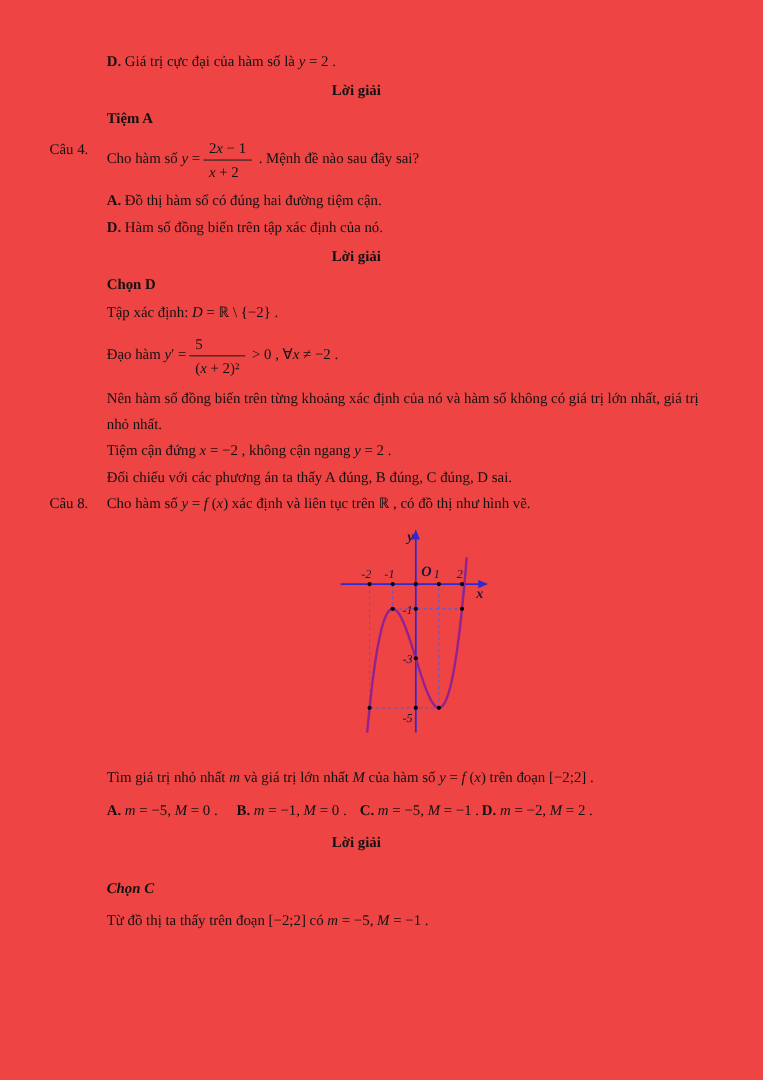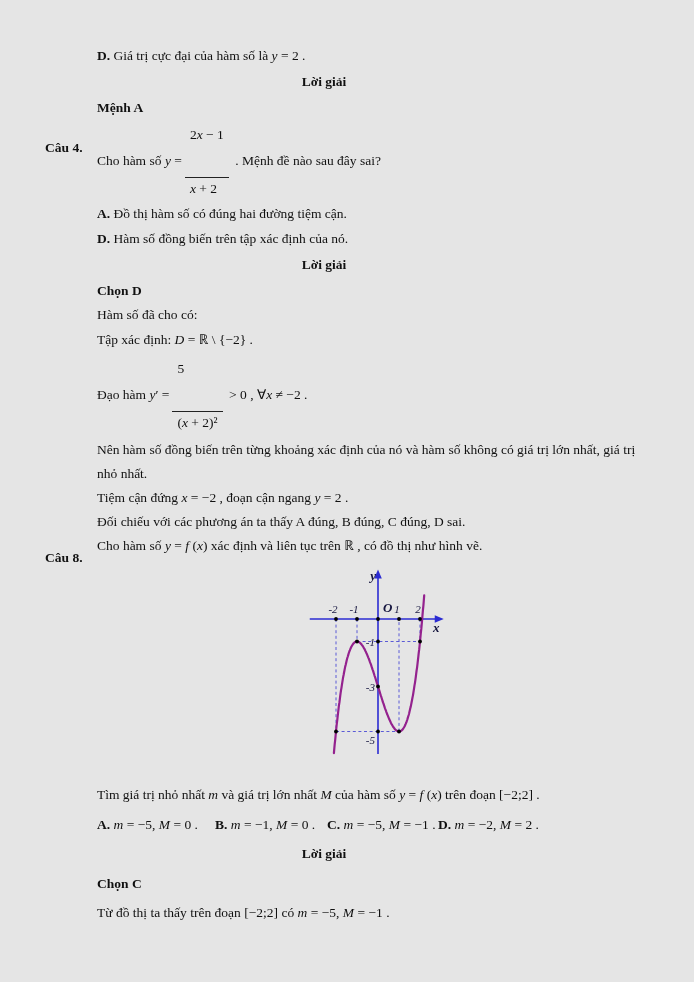--- a/index.html
+++ b/index.html
@@ -1,32 +1,32 @@
 <!DOCTYPE html>
 <html><head>
 <meta charset="utf-8">
 <style>
   html,body{margin:0;padding:0;background:#fff;}
   .doc{
-    width:694px;height:982px;box-sizing:border-box;background:#e5e5e5;
+    width:694px;height:982px;box-sizing:border-box;background:#ef4444;
     font-family:"Liberation Serif",serif;font-size:13.5px;line-height:24px;color:#111;
     padding:44px 46px 0 0;overflow:hidden;position:relative;
   }
   .line{margin-left:97px;position:relative;}
   .o25{line-height:25px;}
   .b{font-weight:bold;}
   .center{margin-left:0;text-align:center;font-weight:bold;margin-top:2px;margin-bottom:2px;}
   .qline{margin-left:97px;position:relative;}
-  .qlabel{position:absolute;left:-52px;top:12px;font-weight:bold;white-space:nowrap;}
+  .qlabel{position:absolute;left:-52px;top:0;font-weight:normal;white-space:nowrap;}
   .tall{margin-top:4px;margin-bottom:2px;}
   .it{font-style:italic;}
   .math{white-space:pre-wrap;}
   .frac{display:inline-block;vertical-align:middle;text-align:left;line-height:1;margin:1px 3px;}
   .frac .num{display:block;padding:1px 5px 2px;line-height:17px;}
-  .frac .den{display:block;border-top:1.2px solid #222;padding:2px 5px 1px;line-height:17px;margin-top:32px;}
+  .frac .den{display:block;border-top:1.2px solid #222;padding:2px 5px 1px;line-height:17px;}
   .graph-wrap{margin:6px 0 0 287px;height:206px;}
   .ask{margin-top:12px;line-height:26px;}
   .ansrow{margin-top:4px;line-height:26px;white-space:nowrap;}
   .ac{display:inline-block;}
   .ac.w1{width:118px;}
   .ac.w2{width:112px;}
   .ac.w3{width:111px;}
   .final{margin-top:4px;line-height:26px;}
   .glab-axis{font-family:"Liberation Serif",serif;font-style:italic;font-weight:bold;font-size:13px;}
   .glab-tick{font-family:"Liberation Serif",serif;font-style:italic;font-size:11px;}
@@ -34,51 +34,50 @@
 </head>
 <body>
 
 <div class="doc">
 
   <div class="line">
     <span class="b">D.</span><span> Giá trị cực đại của hàm số là </span><span class="math"><span class="it">y</span><span> </span><span>=</span><span> </span><span>2</span></span><span> .</span>
   </div>
 
   <div class="center">Lời giải</div>
-  <div class="line b">Mệnh A</div>
+  <div class="line b">Tiệm A</div>
 
   <div class="qline tall">
     <span class="qlabel">Câu 4.</span>
     <span>Cho hàm số </span><span class="math"><span class="it">y</span><span> </span><span>=</span></span><span class="frac"><span class="num math"><span>2</span><span class="it">x</span><span> </span><span>−</span><span> </span><span>1</span></span><span class="den math"><span class="it">x</span><span> </span><span>+</span><span> </span><span>2</span></span></span><span> . Mệnh đề nào sau đây sai?</span>
   </div>
 
   <div class="line o25">
     <span class="b">A.</span><span> Đồ thị hàm số có đúng hai đường tiệm cận.</span><span class="math"></span><span></span>
   </div>
   <div class="line o25">
     <span class="b">D.</span><span> Hàm số đồng biến trên tập xác định của nó.</span><span class="math"></span><span></span>
   </div>
 
   <div class="center">Lời giải</div>
   <div class="line b">Chọn D</div>
 
-  <div class="line">Hàm số đã cho có:</div>
 
   <div class="line" style="line-height:26px;">
     <span>Tập xác định: </span><span class="math"><span class="it">D</span><span> </span><span>=</span><span> </span><span>ℝ</span><span> </span><span>\</span><span> </span><span>{</span><span>−</span><span>2</span><span>}</span></span><span> .</span>
   </div>
 
   <div class="line" style="margin-top:5px;margin-bottom:5px;">
     <span>Đạo hàm </span><span class="math"><span class="it">y</span><span>′</span><span> </span><span>=</span></span><span class="frac"><span class="num math"><span>5</span></span><span class="den math"><span>(</span><span class="it">x</span><span> </span><span>+</span><span> </span><span>2</span><span>)</span><span>²</span></span></span><span class="math"><span> </span><span>&gt;</span><span> </span><span>0</span><span> </span><span>,</span><span> </span><span>∀</span><span class="it">x</span><span> </span><span>≠</span><span> </span><span>−</span><span>2</span></span><span> .</span>
   </div>
 
   <div class="line">Nên hàm số đồng biến trên từng khoảng xác định của nó và hàm số không có giá trị lớn nhất, giá trị nhỏ nhất.</div>
 
   <div class="line">
-    <span>Tiệm cận đứng </span><span class="math"><span class="it">x</span><span> </span><span>=</span><span> </span><span>−</span><span>2</span></span><span> , đoạn cận ngang </span><span class="math"><span class="it">y</span><span> </span><span>=</span><span> </span><span>2</span></span><span> .</span>
+    <span>Tiệm cận đứng </span><span class="math"><span class="it">x</span><span> </span><span>=</span><span> </span><span>−</span><span>2</span></span><span> , không cận ngang </span><span class="math"><span class="it">y</span><span> </span><span>=</span><span> </span><span>2</span></span><span> .</span>
   </div>
 
   <div class="line">Đối chiếu với các phương án ta thấy A đúng, B đúng, C đúng, D sai.</div>
 
   <div class="qline">
     <span class="qlabel">Câu 8.</span>
     <span>Cho hàm số </span><span class="math"><span class="it">y</span><span> </span><span>=</span><span> </span><span class="it">f</span><span> </span><span>(</span><span class="it">x</span><span>)</span></span><span> xác định và liên tục trên </span><span class="math"><span>ℝ</span></span><span> , có đồ thị như hình vẽ.</span>
   </div>
 
   <div class="graph-wrap">
@@ -121,19 +120,19 @@
 
   <div class="line ask">
     <span>Tìm giá trị nhỏ nhất </span><span class="math"><span class="it">m</span></span><span> và giá trị lớn nhất </span><span class="math"><span class="it">M</span></span><span> của hàm số </span><span class="math"><span class="it">y</span><span> </span><span>=</span><span> </span><span class="it">f</span><span> </span><span>(</span><span class="it">x</span><span>)</span></span><span> trên đoạn </span><span class="math"><span>[</span><span>−</span><span>2</span><span>;</span><span>2</span><span>]</span></span><span> .</span>
   </div>
 
   <div class="line ansrow">
     <span class="ac w1"><span class="b">A.</span><span class="math"><span> </span><span class="it">m</span><span> </span><span>=</span><span> </span><span>−</span><span>5</span><span>,</span><span> </span><span class="it">M</span><span> </span><span>=</span><span> </span><span>0</span><span> </span><span>.</span></span></span><span class="ac w2"><span class="b">B.</span><span class="math"><span> </span><span class="it">m</span><span> </span><span>=</span><span> </span><span>−</span><span>1</span><span>,</span><span> </span><span class="it">M</span><span> </span><span>=</span><span> </span><span>0</span><span> </span><span>.</span></span></span><span class="ac w3"><span class="b">C.</span><span class="math"><span> </span><span class="it">m</span><span> </span><span>=</span><span> </span><span>−</span><span>5</span><span>,</span><span> </span><span class="it">M</span><span> </span><span>=</span><span> </span><span>−</span><span>1</span><span> </span><span>.</span></span></span><span class="ac"><span class="b">D.</span><span class="math"><span> </span><span class="it">m</span><span> </span><span>=</span><span> </span><span>−</span><span>2</span><span>,</span><span> </span><span class="it">M</span><span> </span><span>=</span><span> </span><span>2</span><span> </span><span>.</span></span></span>
   </div>
 
   <div class="center" style="margin-top:4px;">Lời giải</div>
-  <div class="line b" style="margin-top:6px;">Chọn C</div>
+  <div class="line b" style="margin-top:18px;font-style:italic;">Chọn C</div>
 
   <div class="line final">
     <span>Từ đồ thị ta thấy trên đoạn </span><span class="math"><span>[</span><span>−</span><span>2</span><span>;</span><span>2</span><span>]</span></span><span> có </span><span class="math"><span class="it">m</span><span> </span><span>=</span><span> </span><span>−</span><span>5</span><span>,</span><span> </span><span class="it">M</span><span> </span><span>=</span><span> </span><span>−</span><span>1</span></span><span> .</span>
   </div>
 
 </div>
 
 </body></html>

